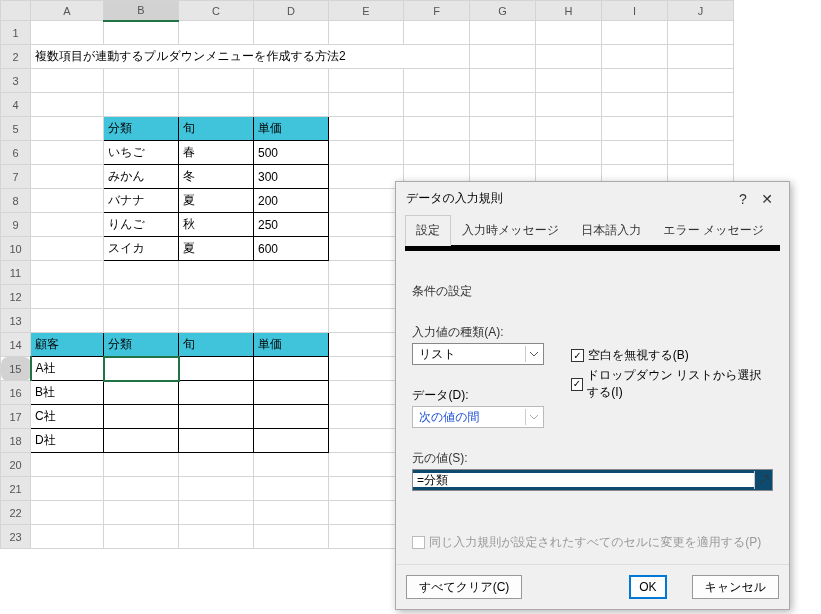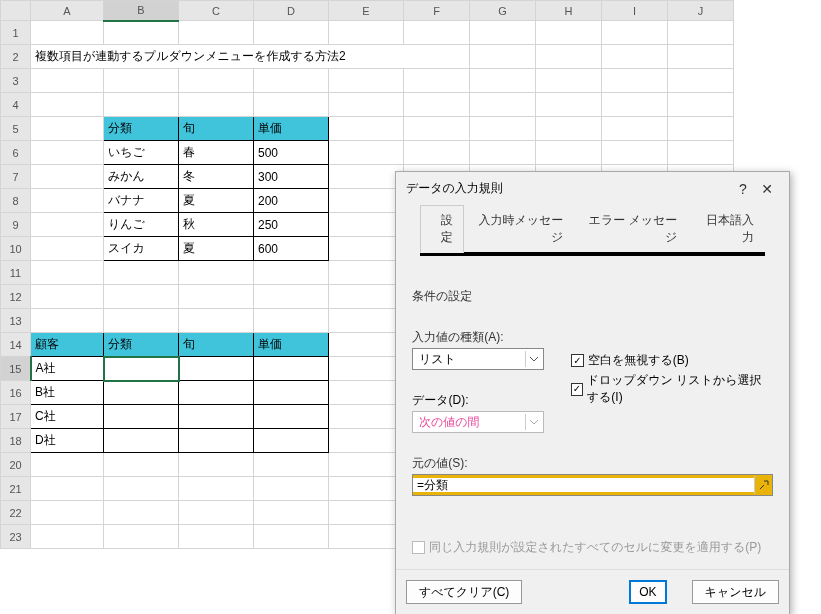--- a/index.html
+++ b/index.html
@@ -2,49 +2,49 @@
 <html><head>
 <meta charset="utf-8">
 <style>
 * { box-sizing: border-box; margin: 0; padding: 0; }
 body { font-family: "Meiryo UI", "Yu Gothic UI", sans-serif; font-size: 12px; background: #fff; position: relative; width: 821px; height: 614px; overflow: hidden; }
 .grid { border-collapse: collapse; }
 .grid td, .grid th { border: 1px solid #d4d4d4; background: #fff; height: 24px; padding: 0 4px; font-weight: normal; text-align: left; vertical-align: middle; }
 .grid .rowhdr { background: #e6e6e6; text-align: center; width: 30px; color: #555; font-size: 11px; }
 .grid .colhdr { background: #e6e6e6; text-align: center; color: #555; font-size: 11px; height: 20px; }
 .grid .sel-col { background: #d2d2d2; border-bottom: 2px solid #217346; }
-.grid .sel-row { background: #d2d2d2; border-right: 2px solid #217346; }
+.grid .sel-row { background: #d2d2d2; border-right: 2px solid #217346; border-radius: 7px; }
 .grid .col-A { width: 73px; }
 .grid .col-B { width: 75px; }
 .grid .col-C { width: 75px; }
 .grid .col-D { width: 75px; }
 .grid .col-E { width: 75px; }
 .grid .col-F, .grid .col-G, .grid .col-H, .grid .col-I, .grid .col-J { width: 66px; }
 .hdr-teal { background: #40c4dc !important; border: 1px solid #000 !important; }
 .bord { border: 1px solid #000 !important; }
 .num { text-align: right; }
 .sel-cell { outline: 2px solid #217346; outline-offset: -1px; }
-.dialog { position: absolute; left: 395px; top: 171px; width: 395px; background: #f0f0f0; border: 1px solid #aaa; box-shadow: 2px 2px 8px rgba(0,0,0,.3); font-size: 12px; }
+.dialog { position: absolute; left: 395px; top: 181px; width: 395px; background: #f0f0f0; border: 1px solid #aaa; box-shadow: 2px 2px 8px rgba(0,0,0,.3); font-size: 12px; }
 .dlg-title { display: flex; align-items: center; padding: 8px 10px; }
 .dlg-title span:first-child { flex: 1; }
 .dlg-close, .dlg-help { width: 24px; text-align: center; color: #333; font-size: 14px; cursor: pointer; }
-.tabs { display: flex; border-bottom: 4px solid #000000; margin: 0 24px; text-align: right; }
+.tabs { display: flex; border-bottom: 6px solid #000000; margin: 0 9px; }
 .tab { padding: 6px 10px; border: 1px solid transparent; border-bottom: none; color: #333; cursor: pointer; }
 .tab.active { background: #f0f0f0; border: 1px solid #ccc; border-bottom: 1px solid #f0f0f0; margin-bottom: -1px; }
 .dlg-body { padding: 10px 16px 4px; }
 .field-lbl { margin: 22px 0 2px; color: #333; }
 .field-lbl.dis { color: #000000; }
 .row { display: flex; align-items: center; gap: 27px; }
 .select { display: flex; align-items: center; justify-content: space-between; width: 132px; height: 22px; border: 1px solid #888; background: #fff; padding: 0 2px 0 6px; }
-.select.dis { color: #ec4899; border-color: #bbb; }
+.select.dis { color: #1d4ed8; border-color: #bbb; }
 .select .chev { width: 16px; height: 16px; border-left: 1px solid #ccc; display: flex; align-items: center; justify-content: center; }
 .chk { display: flex; align-items: center; gap: 4px; margin: 3px 0; }
 .chkbox { width: 13px; height: 13px; border: 1px solid #333; background: #fff; display: flex; align-items: center; justify-content: center; font-size: 10px; line-height: 1; }
 .chkbox.dis { border-color: #bbb; }
-.input-src { display: flex; align-items: center; width: 100%; height: 22px; border: 1px solid #888; background: #eab308; margin-top: 2px; }
+.input-src { display: flex; align-items: center; width: 100%; height: 22px; border: 1px solid #888; background: #0c4a6e; margin-top: 2px; }
 .input-src input { flex: 1; border: none; outline: none; padding: 0 4px; font: inherit; }
 .input-src .picker { width: 18px; height: 18px; border-left: 1px solid #ccc; display: flex; align-items: center; justify-content: center; }
 .dlg-foot { display: flex; align-items: center; padding: 10px; gap: 25px; border-top: 1px solid #ddd; margin-top: 6px; }
 .dlg-foot .spacer { flex: 1; }
 .btn { height: 24px; padding: 0 12px; border: 1px solid #999; background: #fdfdfd; cursor: pointer; font: inherit; }
 .btn.primary { border: 2px solid #0078d7; padding: 0 8px; }
 svg { display: block; }
 </style>
 </head>
 <body>
@@ -350,22 +350,22 @@
 
 <div class="dialog">
   <div class="dlg-title">
     <span>データの入力規則</span>
     <span class="dlg-help">?</span>
     <span class="dlg-close">✕</span>
   </div>
   <div class="tabs">
     <div class="tab active">設定</div>
     <div class="tab">入力時メッセージ</div>
+    <div class="tab">日本語入力</div>
     <div class="tab">エラー メッセージ</div>
-    <div class="tab">日本語入力</div>
   </div>
   <div class="dlg-body">
     <div class="field-lbl">条件の設定</div>
     <div class="row">
       <div style="flex:0 0 132px">
         <div class="field-lbl">入力値の種類(A):</div>
         <div class="select">
           <span>リスト</span>
           <span class="chev">
               <svg width="8" height="5">

